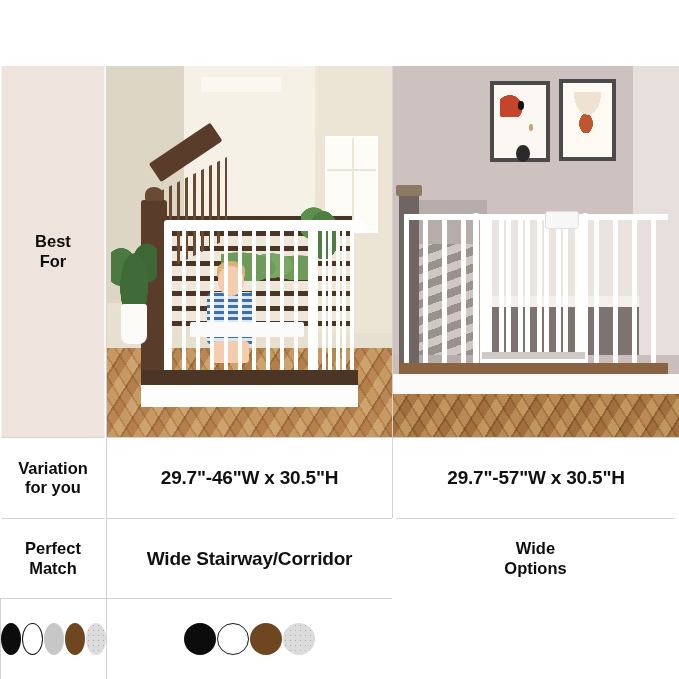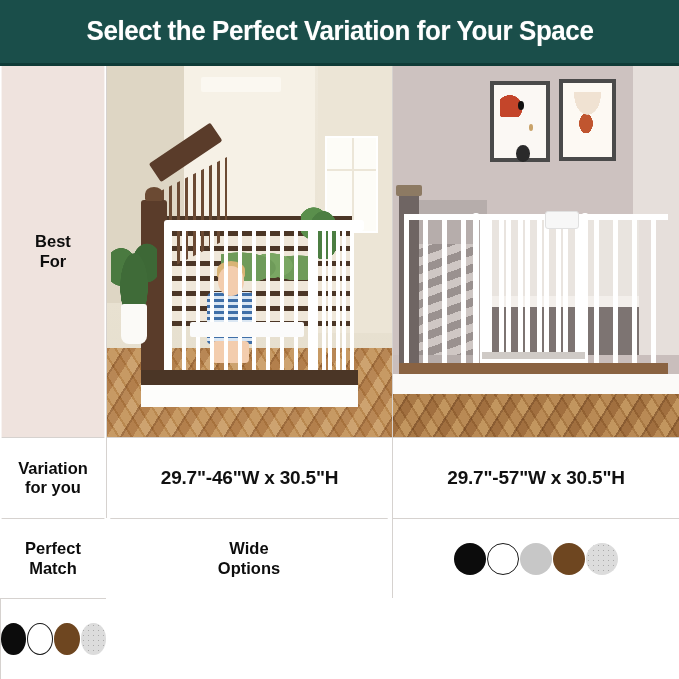--- a/index.html
+++ b/index.html
@@ -165,23 +165,20 @@
       #b68754;}
   .p2 .floor2{position:absolute;left:0;bottom:0;width:100%;height:11.5%;
     background:repeating-linear-gradient(-58deg,rgba(160,112,64,.35) 0 9px,rgba(130,90,52,.5) 9px 11px,transparent 11px 22px);
     mix-blend-mode:multiply;}
 </style>
 </head>
 <body>
 
 <div class="page">
 
-  <div class="banner">
-    <div class="banner-title">Select the Perfect Variation for Your Space</div>
-  </div>
 
   <div class="grid">
 
     <div class="cell label-cell bestfor-cell">
       <span>
         <span>Best</span><br>
         <span>For</span>
       </span>
     </div>
 
@@ -267,20 +264,21 @@
     </div>
     <div class="cell value-cell vline hline">29.7"-46"W x 30.5"H</div>
     <div class="cell value-cell vline hline">29.7"-57"W x 30.5"H</div>
 
     <div class="cell label-cell hline">
       <span>
         <span>Perfect</span><br>
         <span>Match</span>
       </span>
     </div>
+    <div class="cell value-cell vline hline">Wide Stairway/Corridor</div>
 
     <div class="cell label-cell hline">
       <span>
         <span>Wide</span><br>
         <span>Options</span>
       </span>
     </div>
 
     <div class="cell vline hline">
       <div class="swatch-row" style="height:100%">

